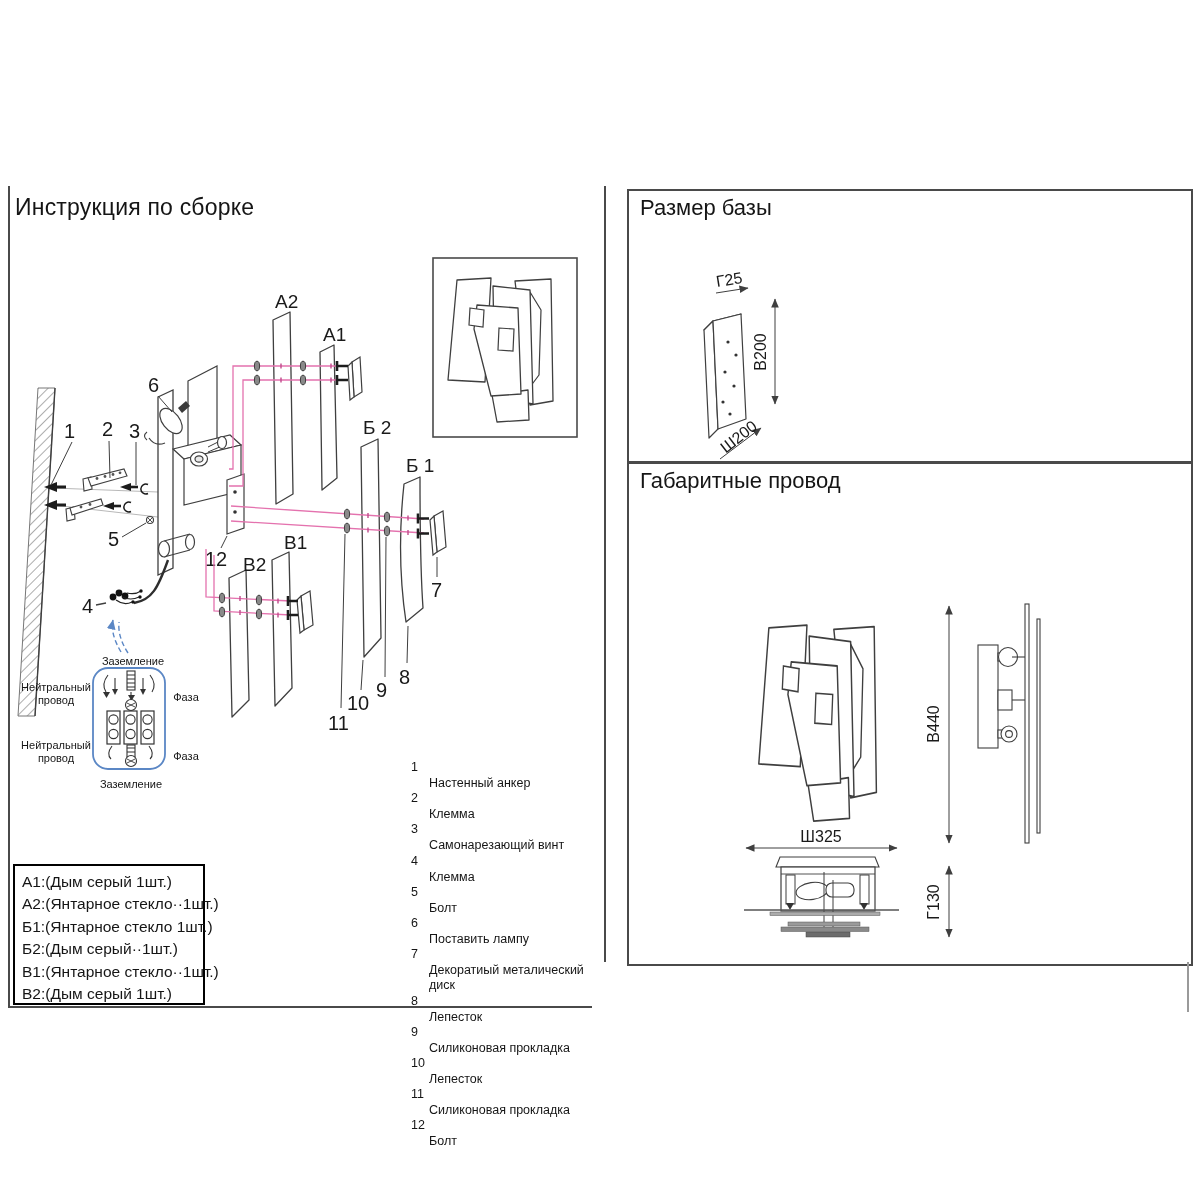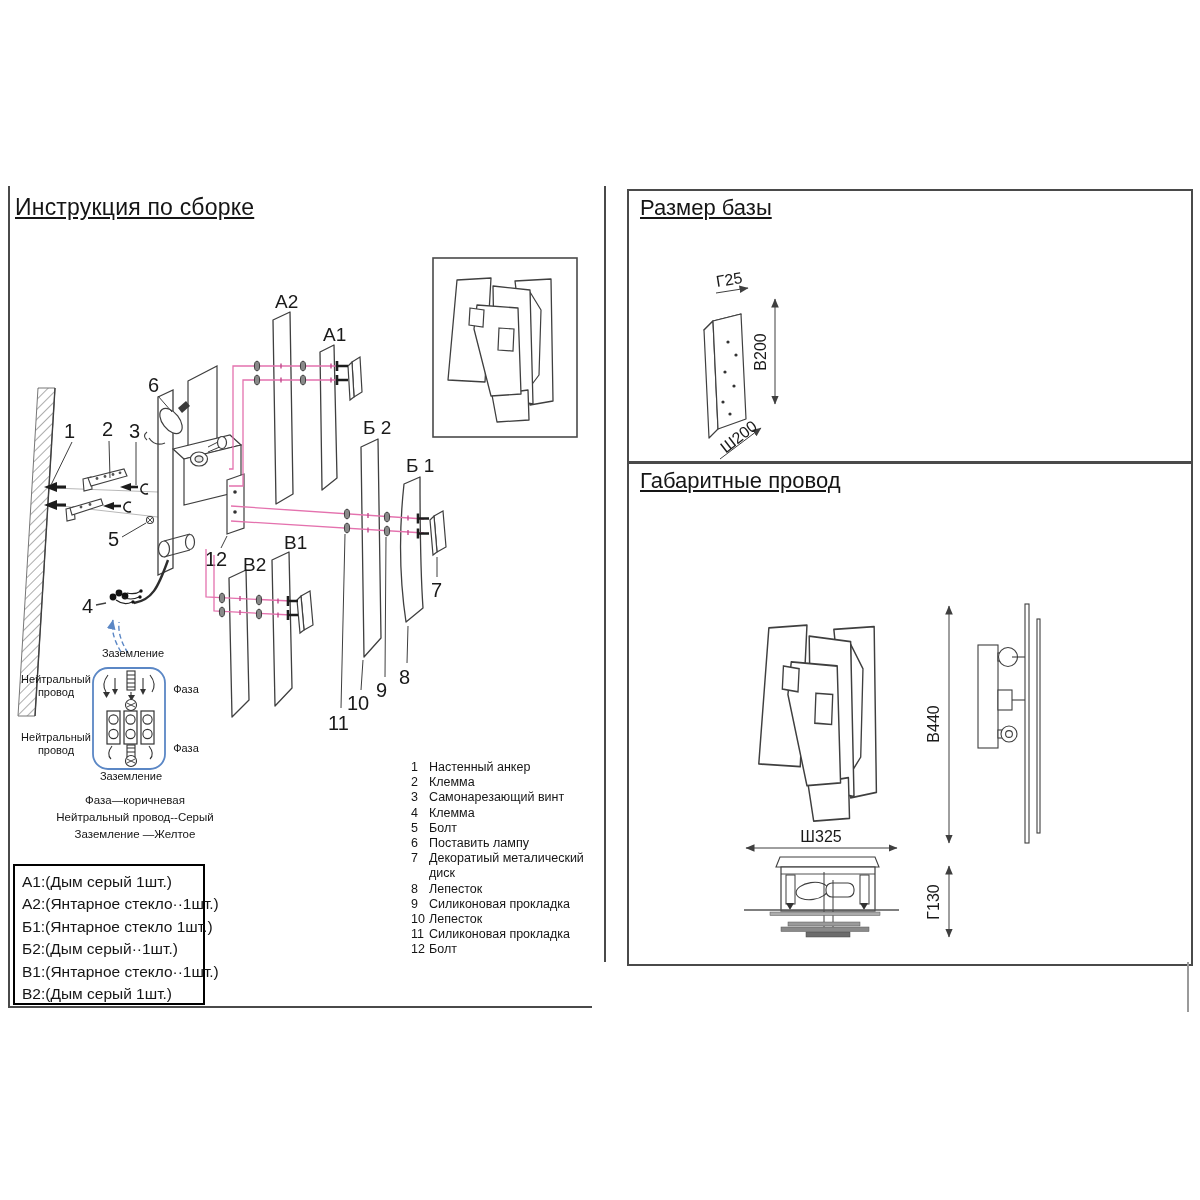--- a/index.html
+++ b/index.html
@@ -1,31 +1,31 @@
 <!DOCTYPE html>
 <html><head>
 <meta charset="utf-8">
 <style>
   html,body{margin:0;padding:0;background:#e8e8e8;}
   .page{position:relative;width:1200px;height:1200px;background:#ffffff;overflow:hidden;
         font-family:"Liberation Sans",sans-serif;color:#151515;}
-  .abs{position:absolute;text-decoration:underline;}
+  .abs{position:absolute;}
   .line{position:absolute;background:#4a4a4a;}
   .t-main{font-size:23px;letter-spacing:.2px;}
   .t-panel{font-size:22px;}
   .footer-text{font-size:25px;}
   .box{position:absolute;border:2px solid #4a4a4a;background:#fff;}
   .glass-legend{position:absolute;left:13px;top:864px;width:192px;height:141px;
         border:2px solid #000000;padding:5px 0 0 7px;box-sizing:border-box;}
   .gl-row{font-size:15.5px;line-height:22.4px;white-space:nowrap;}
   .parts{position:absolute;left:411px;top:760px;width:200px;}
   .p-row{display:flex;font-size:12.5px;line-height:15.2px;}
   .p-num{width:18px;flex:none;}
-  .p-label{flex:1;}
-  .wlab{position:absolute;font-size:11px;line-height:12.5px;text-align:center;}
+  .p-label{flex:1;margin-top:16px;}
+  .wlab{position:absolute;font-size:11px;line-height:12.5px;text-align:center;margin-top:8px;}
   .color-legend{position:absolute;left:52px;top:792px;width:166px;text-align:center;}
   .cl-row{font-size:11.5px;line-height:17px;white-space:nowrap;}
   svg{position:absolute;left:0;top:0;}
   svg text{font-family:"Liberation Sans",sans-serif;fill:#1a1a1a;}
   .num{font-size:20px;}
   .plabel{font-size:19px;}
   .dim{font-size:16px;}
 </style>
 </head>
 <body>
@@ -366,25 +366,20 @@
   <div class="abs t-panel" style="left:640px;top:195px;">Размер базы</div>
   <div class="abs t-panel" style="left:640px;top:468px;">Габаритные провод</div>
 
   <div class="wlab" style="left:98px;top:647px;width:70px;">Заземление</div>
   <div class="wlab" style="left:20px;top:673px;width:72px;">Нейтральный провод</div>
   <div class="wlab" style="left:169px;top:683px;width:34px;">Фаза</div>
   <div class="wlab" style="left:20px;top:731px;width:72px;">Нейтральный провод</div>
   <div class="wlab" style="left:169px;top:742px;width:34px;">Фаза</div>
   <div class="wlab" style="left:96px;top:770px;width:70px;">Заземление</div>
 
-  <div class="color-legend">
-    <div class="cl-row">Фаза—коричневая</div>
-    <div class="cl-row">Нейтральный провод--Серый</div>
-    <div class="cl-row">Заземление —Желтое</div>
-  </div>
 
   <div class="glass-legend">
     <div class="gl-row">А1:(Дым серый 1шт.)</div>
     <div class="gl-row">А2:(Янтарное стекло··1шт.)</div>
     <div class="gl-row">Б1:(Янтарное стекло 1шт.)</div>
     <div class="gl-row">Б2:(Дым серый··1шт.)</div>
     <div class="gl-row">В1:(Янтарное стекло··1шт.)</div>
     <div class="gl-row">В2:(Дым серый 1шт.)</div>
   </div>
 

